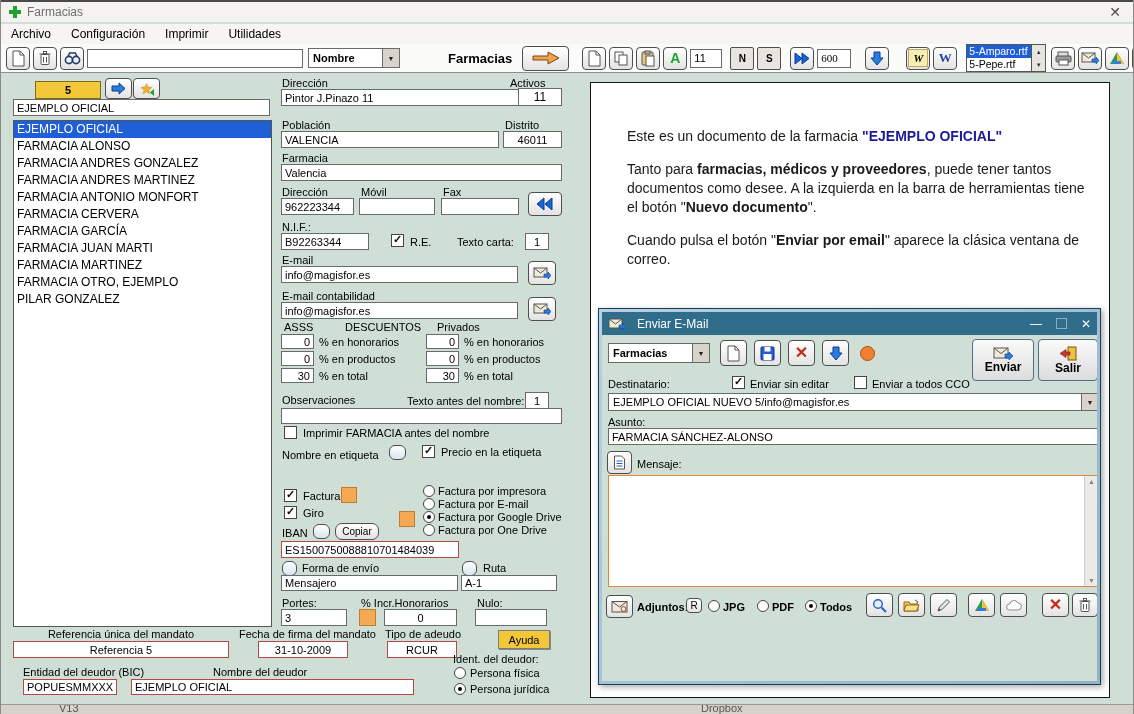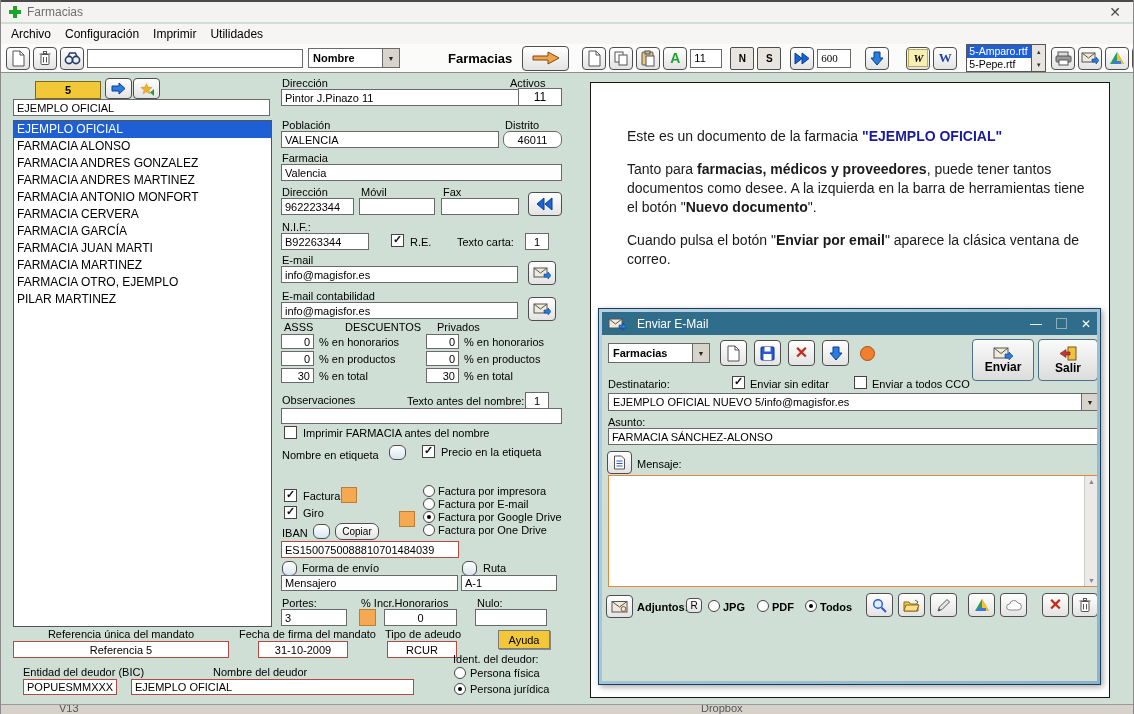--- a/index.html
+++ b/index.html
@@ -14,21 +14,21 @@
   .inp.center{text-align:center;}
   
   .titlebar{position:absolute;left:0;top:0;width:100%;height:22px;background:#f4f3f1;
             border-top:2px solid #4a4a4a;display:flex;align-items:center;padding:0 8px;box-sizing:border-box;}
   .titletext{color:#6e6e6e;font-size:12px;margin-left:6px;}
   .wincross{width:12px;height:12px;position:relative;}
   .wincross::before{content:"";position:absolute;left:4px;top:0;width:4px;height:12px;background:#1fa32f;}
   .wincross::after{content:"";position:absolute;left:0;top:4px;width:12px;height:4px;background:#1fa32f;}
   .winclose{margin-left:auto;color:#4a4a4a;font-size:14px;line-height:14px;padding:0 4px;}
   .menubar{position:absolute;left:0;top:24px;width:100%;height:20px;background:#f6f5f3;
-           display:flex;align-items:center;gap:14px;padding-left:10px;font-size:12px;box-sizing:border-box;}
+           display:flex;align-items:center;gap:20px;padding-left:10px;font-size:12px;box-sizing:border-box;}
   .toolbar{position:absolute;left:0;top:44px;width:100%;height:29px;background:#fbfbfa;
            border-bottom:1px solid #8f8f8f;display:flex;align-items:center;padding:0 5px;box-sizing:border-box;}
   .tbtn{height:23px;min-width:24px;border:1px solid #4e4e4e;border-radius:4px;
         background:linear-gradient(#ffffff,#e3e3e3);display:flex;align-items:center;justify-content:center;
         margin-right:3px;box-sizing:border-box;flex:0 0 auto;}
   .tinp{height:19px;border:1px solid #6a6a6a;background:#fff;font:11px "Liberation Sans",sans-serif;
         padding:0 3px;box-sizing:border-box;flex:0 0 auto;outline:none;}
   .combo{border:1px solid #6a6a6a;background:#fff;height:20px;display:flex;align-items:center;
          padding-left:4px;box-sizing:border-box;flex:0 0 auto;font-weight:bold;}
   .combo .dd{margin-left:auto;width:16px;height:100%;background:#d8d4cc;border-left:1px solid #6a6a6a;
@@ -247,32 +247,32 @@
     <div class="item sel">EJEMPLO OFICIAL</div>
     <div class="item">FARMACIA ALONSO</div>
     <div class="item">FARMACIA ANDRES GONZALEZ</div>
     <div class="item">FARMACIA ANDRES MARTINEZ</div>
     <div class="item">FARMACIA ANTONIO MONFORT</div>
     <div class="item">FARMACIA CERVERA</div>
     <div class="item">FARMACIA GARCÍA</div>
     <div class="item">FARMACIA JUAN MARTI</div>
     <div class="item">FARMACIA MARTINEZ</div>
     <div class="item">FARMACIA OTRO, EJEMPLO</div>
-    <div class="item">PILAR MARTINEZ</div>
+    <div class="item">PILAR GONZALEZ</div>
   </div>
 
   <span class="lbl" style="left:281px;top:77px">Dirección</span>
   <input class="inp" style="left: 280px; top: 89px; width: 256px;" value="Pintor J.Pinazo 11">
   <span class="lbl" style="left:509px;top:77px">Activos</span>
   <div class="inp center b" style="left:517px;top:88px;width:44px;height:18px;font-size:12px;line-height:16px">11</div>
 
   <span class="lbl" style="left:281px;top:119px">Población</span>
   <input class="inp" style="left: 280px; top: 131px; width: 218px;" value="VALENCIA">
   <span class="lbl" style="left:504px;top:119px">Distrito</span>
-  <input class="inp center" style="left: 502px; top: 131px; width: 59px; border-radius: 7px;" value="46011">
+  <input class="inp center" style="left: 502px; top: 131px; width: 59px;" value="46011">
 
   <span class="lbl" style="left:281px;top:152px">Farmacia</span>
   <input class="inp" style="left: 280px; top: 164px; width: 281px;" value="Valencia">
 
   <span class="lbl" style="left:281px;top:186px">Dirección</span>
   <input class="inp" style="left: 280px; top: 198px; width: 73px;" value="962223344">
   <span class="lbl" style="left:360px;top:186px">Móvil</span>
   <input class="inp" style="left: 358px; top: 198px; width: 76px;" value="">
   <span class="lbl" style="left:442px;top:186px">Fax</span>
   <input class="inp" style="left: 440px; top: 198px; width: 78px;" value="">

